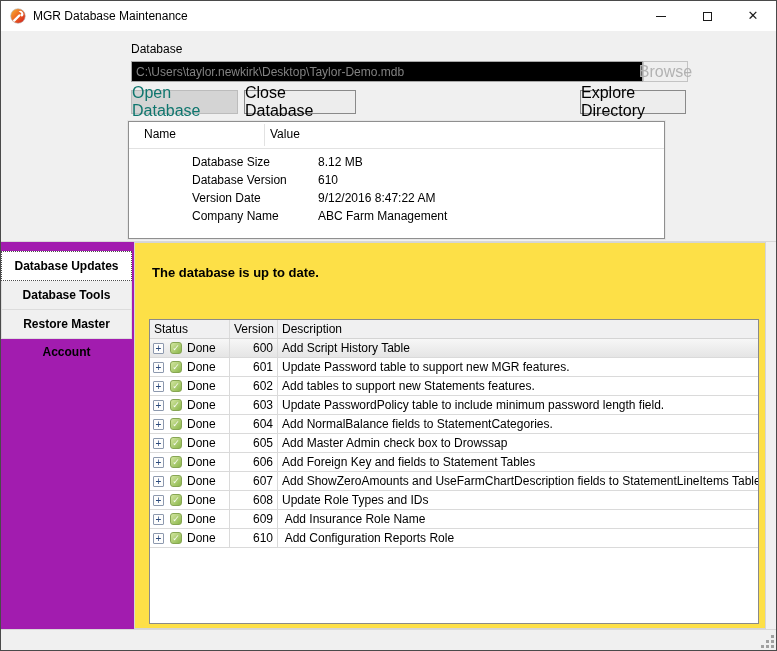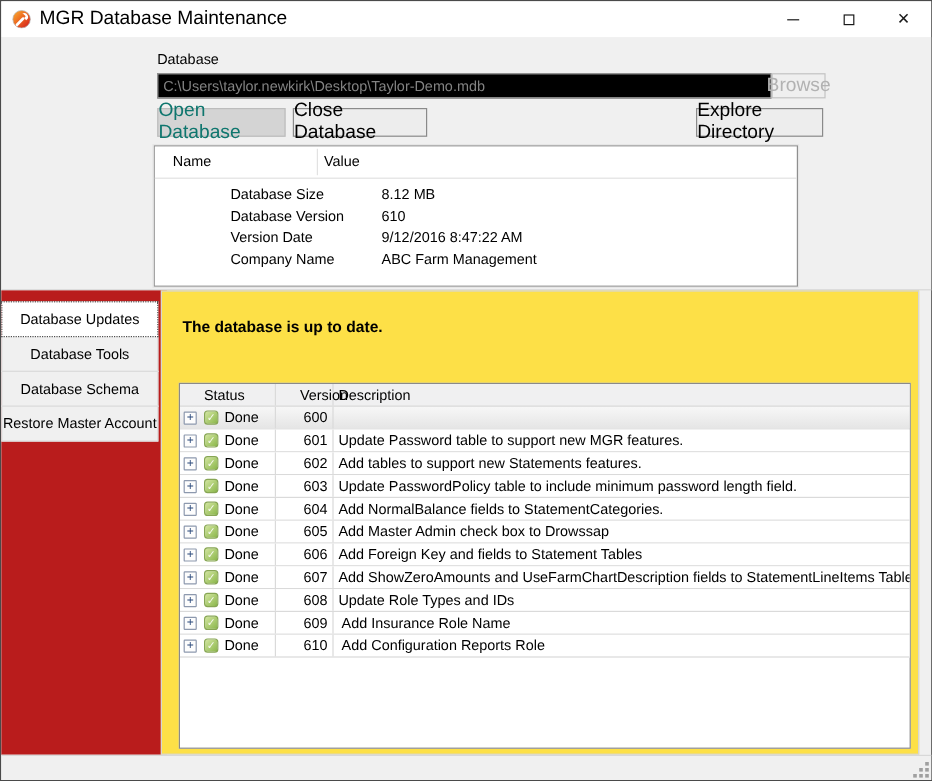--- a/index.html
+++ b/index.html
@@ -3,21 +3,21 @@
 <meta charset="utf-8">
 <style>
   * { margin:0; padding:0; box-sizing:border-box; }
   html,body { background:#cfcfcf; }
   body { font-family:"Liberation Sans", sans-serif; font-size:12px; color:#000; }
   .window { position:relative; width:777px; height:651px; background:#f0f0f0; border:1px solid #4a4a4a; overflow:hidden; }
 
   
   .titlebar { position:absolute; top:0; left:0; width:100%; height:30px; background:#fff; display:flex; align-items:center; }
   .app-icon { margin-left:9px; width:16px; height:16px; display:inline-block; }
-  .title-text { margin-left:7px; font-size:16px; }
+  .title-text { margin-left:7px; font-size:12px; }
   .win-controls { position:absolute; right:0; top:0; height:30px; display:flex; }
   .win-btn { width:46px; height:30px; display:flex; align-items:center; justify-content:center; }
   .glyph-min { width:10px; height:1px; background:#1a1a1a; }
   .glyph-max { width:9px; height:9px; border:1px solid #1a1a1a; }
   .glyph-close::before { content:"✕"; font-size:13px; color:#1a1a1a; line-height:1; }
 
   
   .top-section { position:absolute; top:30px; left:0; width:777px; height:211px; background:#f0f0f0; border-bottom:1px solid #d8d8d8; }
   .db-label { position:absolute; left:130px; top:11px; }
   .db-path { position:absolute; left:130px; top:30px; width:512px; height:21px; border:1px solid #a8a8a8; background:#000000; color:#828282; font-family:"Liberation Sans",sans-serif; font-size:12px; padding:0 4px; outline:none; }
@@ -33,32 +33,32 @@
   .info-col-name { position:absolute; left:15px; }
   .info-col-value { position:absolute; left:141px; }
   .info-vsep { position:absolute; left:135px; top:2px; width:1px; height:22px; background:#e2e2e2; }
   .info-hline { position:absolute; left:0; top:26px; width:100%; height:1px; background:#e2e2e2; }
   .info-rows { position:absolute; left:0; top:31px; width:100%;padding-left:48px; }
   .info-row { position:relative; height:18px; line-height:18px; }
   .iname { position:absolute; left:15px; }
   .ivalue { position:absolute; left:141px; }
 
   
-  .tab-strip { position:absolute; left:0; top:241px; width:138px; height:387px; background:#b91c1c; }
+  .tab-strip { position:absolute; left:0; top:241px; width:138px; height:387px; background:#a21caf;font-weight:bold; }
   .tab { position:relative; margin-top:-1px; width:131px; height:30px; line-height:28px; text-align:center; border:1px solid #dcdcdc; background:#f0f0f0; }
   .tab:first-child { margin-top:9px; }
   .tab.selected { width:131px; background:#fff; border:1px dotted #4d4d4d; z-index:2; }
 
   .tab-page { position:absolute; left:133px; top:241px; width:632px; height:387px; background:#fde047; border:1px solid #d5d5d5; }
   .page-heading { position:absolute; left:17px; top:22px; font-weight:bold; font-size:13px; }
 
   
   .upd-table { position:absolute; left:14px; top:76px; width:610px; height:305px; border:1px solid #8a8a8a; background:#fff; }
   .thead { display:flex; height:19px; background:#f0f0f1; border-bottom:1px solid #d4d4d4; }
-  .th { line-height:18px; padding-left:20px; border-right:1px solid #d4d4d4; }
+  .th { line-height:18px; padding-left:4px; border-right:1px solid #d4d4d4; }
   .th.c-status { width:80px; }
   .th.c-version { width:48px; }
   .th.c-desc { flex:1; border-right:none; }
   .trow { display:flex; height:19px; border-bottom:1px solid #dadada; background:#fff; }
   .trow.selected { background:linear-gradient(#f7f7f7,#e5e5e5); }
   .cell { line-height:18px; }
   .c-status { width:80px; display:flex; align-items:center; border-right:1px solid #dadada; }
   .c-version { width:48px; text-align:right; padding-right:4px; border-right:1px solid #dadada; }
   .c-desc { flex:1; padding-left:4px; white-space:pre; overflow:hidden; }
   .plusbox { display:inline-flex; align-items:center; justify-content:center; width:11px; height:11px; margin-left:3px; border:1px solid #8d99ae; background:#fdfdfd; color:#2c4a7c; font-size:10px; line-height:9px; border-radius:1px; }
@@ -137,40 +137,40 @@
             <span class="iname">Company Name</span>
             <span class="ivalue">ABC Farm Management</span>
           </div>
         </div>
     </div>
   </div>
 
   <div class="tab-strip">
       <div class="tab selected">Database Updates</div>
       <div class="tab">Database Tools</div>
-      <div class="tab">Database Schema</div>
       <div class="tab">Restore Master Account</div>
     </div>
 
   <div class="tab-page">
     <div class="page-heading">The database is up to date.</div>
     <div class="upd-table">
       <div class="thead">
         <div class="th c-status">Status</div>
         <div class="th c-version">Version</div>
         <div class="th c-desc">Description</div>
       </div>
       <div class="tbody">
           <div class="trow selected">
             <div class="cell c-status">
               <span class="plusbox">+</span>
               <span class="check-icon">✓</span>
               <span class="done-label">Done</span>
             </div>
             <div class="cell c-version">600</div>
+            <div class="cell c-desc">Add Script History Table</div>
           </div>
           <div class="trow">
             <div class="cell c-status">
               <span class="plusbox">+</span>
               <span class="check-icon">✓</span>
               <span class="done-label">Done</span>
             </div>
             <div class="cell c-version">601</div>
             <div class="cell c-desc">Update Password table to support new MGR features.</div>
           </div>

